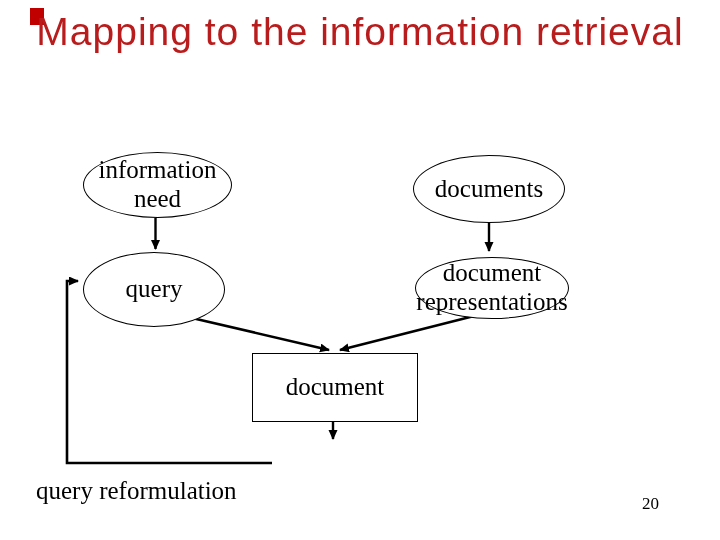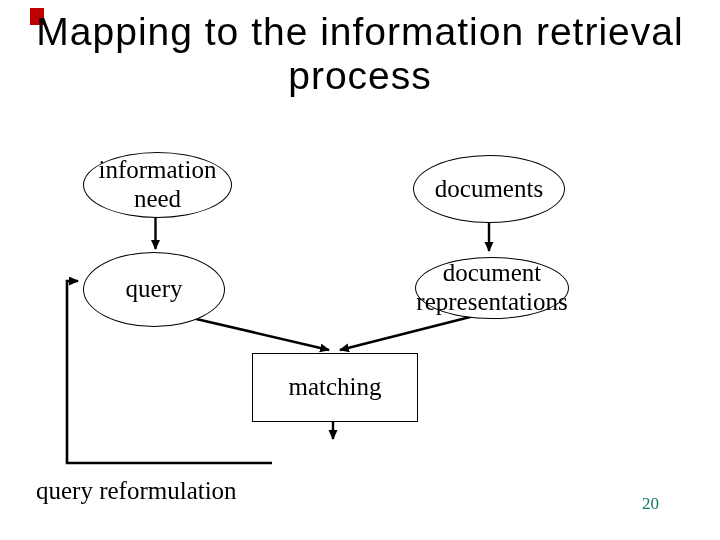--- a/index.html
+++ b/index.html
@@ -4,56 +4,55 @@
 <style>
   html,body{margin:0;padding:0;}
   .slide{
     position:relative;width:720px;height:540px;background:#ffffff;
     overflow:hidden;font-family:"Liberation Serif","DejaVu Serif",serif;color:#000;
   }
   .accent-square{position:absolute;left:30px;top:8px;width:14px;height:17px;}
   .title{
     position:absolute;left:0;top:10px;width:720px;text-align:center;
     font-family:"Liberation Sans","DejaVu Sans",sans-serif;
-    font-size:39px;line-height:44px;letter-spacing:1px;color:#000000;
+    font-size:39px;line-height:44px;letter-spacing:1px;color:#b91c1c;
   }
   .edges{position:absolute;left:0;top:0;width:720px;height:540px;z-index:1;}
   .node{
     position:absolute;z-index:2;background:#fff;border:1.4px solid #000;
     display:flex;align-items:center;justify-content:center;
     font-size:25px;line-height:1.15;text-align:center;
   }
   .ellipse{border-radius:50%;}
   .rect{border-width:1.5px;}
   .node .lbl{flex:0 0 auto;}
   .freetext{position:absolute;z-index:2;font-size:25px;text-align:center;}
   .pagenum{
     position:absolute;z-index:2;left:642px;top:494px;
-    font-size:17px;color:#0f766e;
+    font-size:17px;color:#000000;
   }
   .n-infoneed{left:83px;top:152px;width:147px;height:64px;}
   .n-infoneed .lbl{width:130px;}
   .n-documents{left:413px;top:155px;width:150px;height:66px;}
   .n-query{left:83px;top:252px;width:140px;height:73px;}
   .n-docrep{left:415px;top:257px;width:152px;height:60px;font-family:Liberation Serif, serif;}
   .n-docrep .lbl{width:200px;}
   .n-matching{left:252px;top:353px;width:164px;height:67px;}
   .n-result{left:267px;top:444px;width:130px;height:60px;}
   .t-queryref{left:36px;top:477px;}
 </style>
 </head>
 <body>
 
 <div class="slide">
 
   <div class="accent-square" style="background: rgb(192, 0, 0);"></div>
 
   <div class="title">
     <div>Mapping to the information retrieval</div>
-    <div>process</div>
   </div>
 
   <svg class="edges" viewBox="0 0 720 540" xmlns="http://www.w3.org/2000/svg">
     <defs>
       <marker id="arrow" markerUnits="userSpaceOnUse" markerWidth="12" markerHeight="10" refX="9" refY="4.5" orient="auto">
         <path d="M0,0 L10,4.5 L0,9 Z" fill="#000"></path>
       </marker>
     </defs>
     <line x1="155.5" y1="218" x2="155.5" y2="249" stroke="#000" stroke-width="2.4" marker-end="url(#arrow)"></line>
     <line x1="489" y1="223" x2="489" y2="251" stroke="#000" stroke-width="2.4" marker-end="url(#arrow)"></line>
@@ -73,21 +72,21 @@
 
   <div class="node ellipse n-query">
     <div class="lbl">query</div>
   </div>
 
   <div class="node ellipse n-docrep">
     <div class="lbl">document representations</div>
   </div>
 
   <div class="node rect n-matching">
-    <div class="lbl">matching</div>
+    <div class="lbl">document</div>
   </div>
 
 
   <div class="freetext t-queryref">query reformulation</div>
 
   <div class="pagenum">20</div>
 
 </div>
 
 </body></html>

